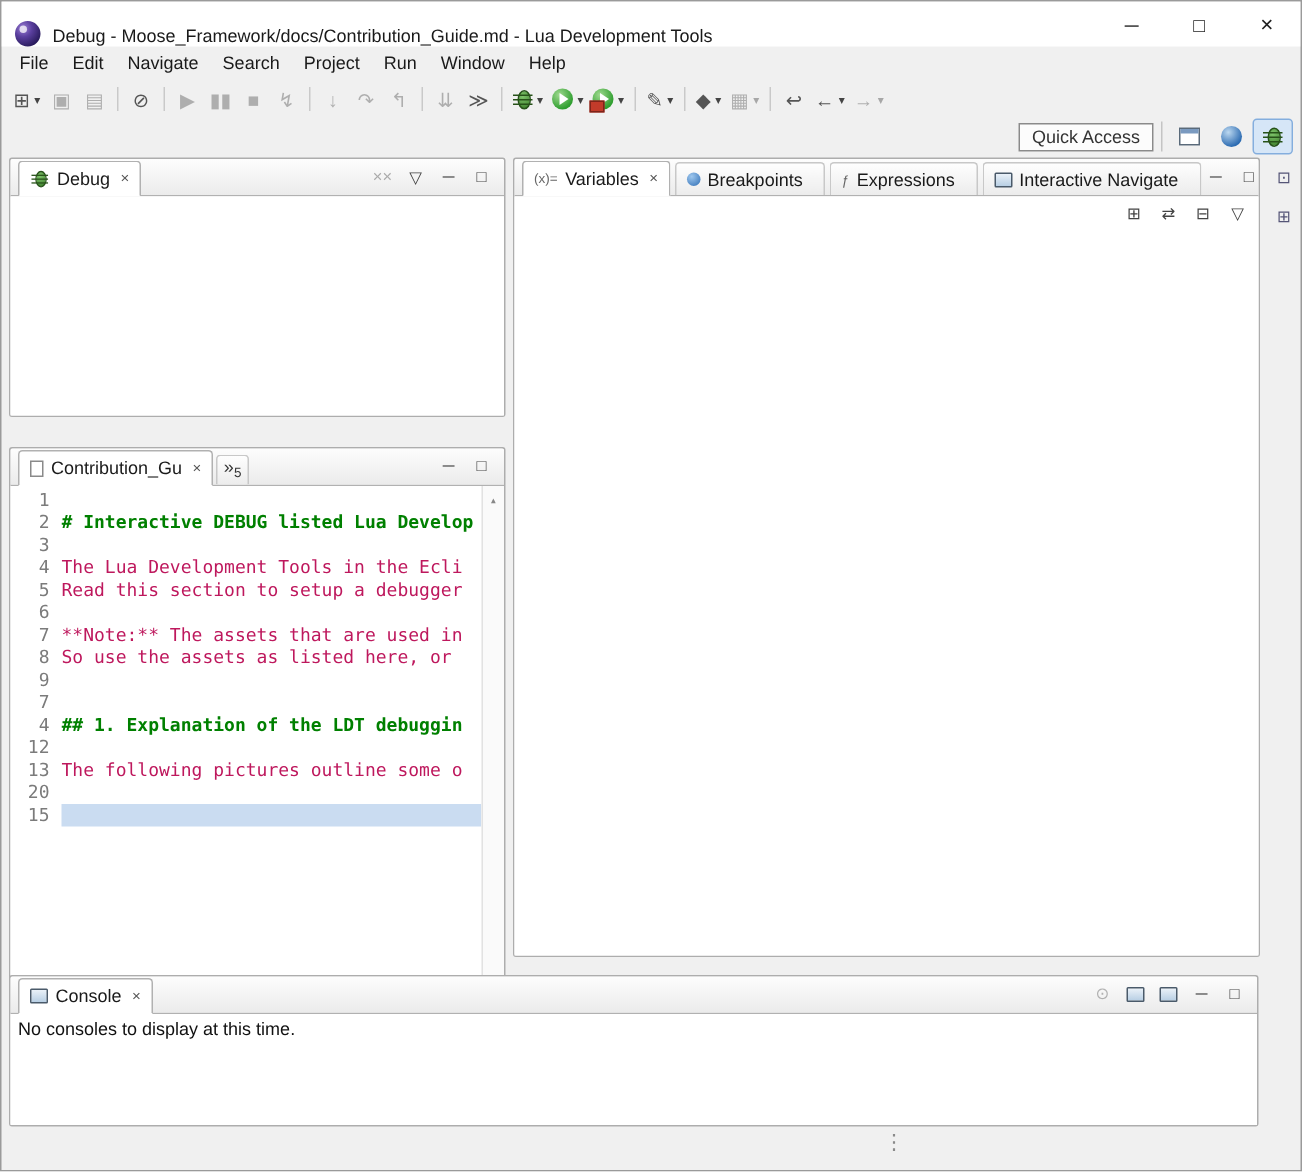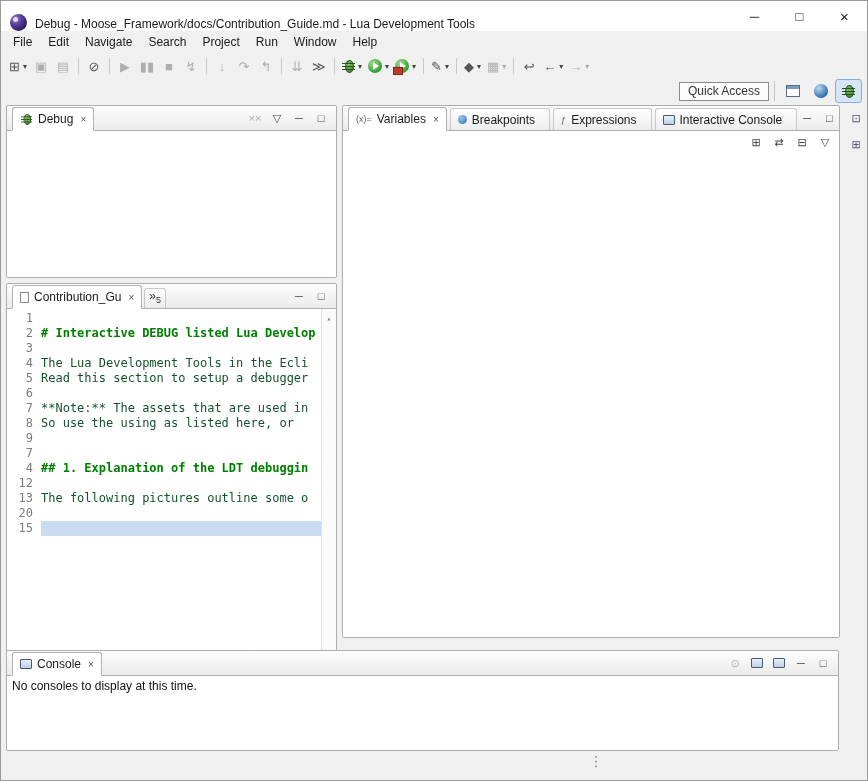--- a/index.html
+++ b/index.html
@@ -76,31 +76,31 @@
   .ovf-n{font-size:9px;margin-top:6px}
   .flex-sp{flex:1}
   .tb-right{display:flex;align-items:center;height:24px;gap:2px;padding-right:3px}
   .tb-right > div{display:flex;align-items:center;gap:2px}
   .vbtn{width:20px;height:18px;display:inline-flex;align-items:center;justify-content:center;font-size:11px;color:#444;border-radius:2px}
   .vbtn.disabled{opacity:.42;filter:grayscale(1)}
   .panel-body{flex:1;background:#fff;position:relative;overflow:hidden}
 
   .debug-panel{left:5px;top:104px;width:331px;height:173px}
   .vars-panel{left:341px;top:104px;width:498px;height:533px}
-  .editor-panel{left:5px;top:282px;width:331px;height:442px}
+  .editor-panel{left:5px;top:297px;width:331px;height:442px}
   .console-panel{left:5px;top:649px;width:833px;height:101px}
 
   .view-toolbar{height:22px;display:flex;justify-content:flex-end;align-items:center;gap:3px;padding-right:4px}
 
   
   .editor-body{font-family:"DejaVu Sans Mono","Liberation Mono",monospace;font-size:12px;line-height:15px}
   .ed-scroll{position:absolute;left:0;top:0;right:15px;bottom:15px;overflow:hidden;padding-top:2px}
   .ed-line{display:flex;height:15px}
   .ln{width:34px;flex:none;text-align:right;padding-right:8px;color:#7b7b7b}
-  .lt{flex:1;white-space:pre;overflow:hidden;color:#14532d}
+  .lt{flex:1;white-space:pre;overflow:hidden;color:#be185d}
   .lt.h{color:#008000;font-weight:bold}
   .lt.sel{background:#cadcf1}
   .vscroll{position:absolute;top:0;right:0;bottom:15px;width:15px;background:#fafafa;border-left:1px solid #e2e2e2;
       display:flex;flex-direction:column;justify-content:space-between;align-items:center;padding:2px 0;color:#888;font-size:8px}
   .hscroll{position:absolute;left:0;right:15px;bottom:0;height:15px;background:#f4f4f4;border-top:1px solid #e2e2e2;
       display:flex;align-items:center;padding:0 4px;color:#444;font-size:11px}
   .hthumb{width:55px;height:9px;background:#cdcdcd;border-radius:1px;margin-left:5px}
   .scroll-corner{position:absolute;right:0;bottom:0;width:15px;height:15px;background:#f0f0f0}
 
   
@@ -357,21 +357,21 @@
           </div>
 
           <div class="tab">
             <span class="tab-ico">ƒ</span>
             <span class="tab-label">Expressions</span>
             <span class="tab-close"></span>
           </div>
 
           <div class="tab">
             <span class="tab-ico g-mon"></span>
-            <span class="tab-label">Interactive Console</span>
+            <span class="tab-label">Interactive Navigate</span>
             <span class="tab-close"></span>
           </div>
         </div>
       <span class="flex-sp"></span>
       <span class="tb-right">
         <span class="vbtn">─</span>
         <span class="vbtn">□</span>
       </span>
     </div>
     <div class="panel-body">
@@ -438,21 +438,21 @@
             <span class="lt"></span>
           </div>
 
           <div class="ed-line">
             <span class="ln">7</span>
             <span class="lt">**Note:** The assets that are used in</span>
           </div>
 
           <div class="ed-line">
             <span class="ln">8</span>
-            <span class="lt">So use the using as listed here, or</span>
+            <span class="lt">So use the assets as listed here, or</span>
           </div>
 
           <div class="ed-line">
             <span class="ln">9</span>
             <span class="lt"></span>
           </div>
 
           <div class="ed-line">
             <span class="ln">7</span>
             <span class="lt"></span>

